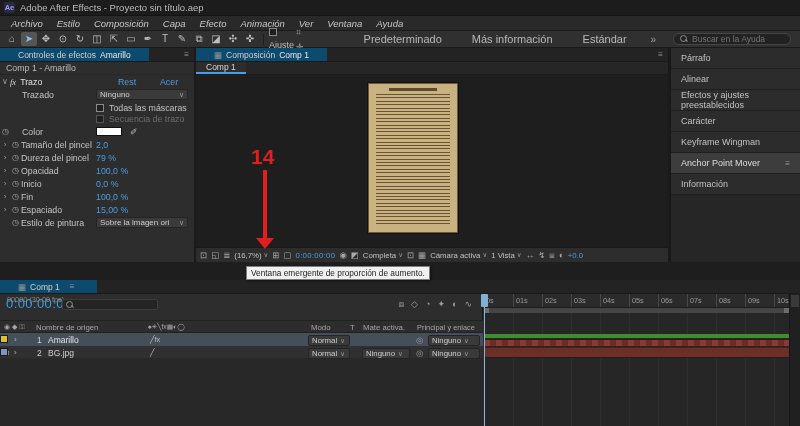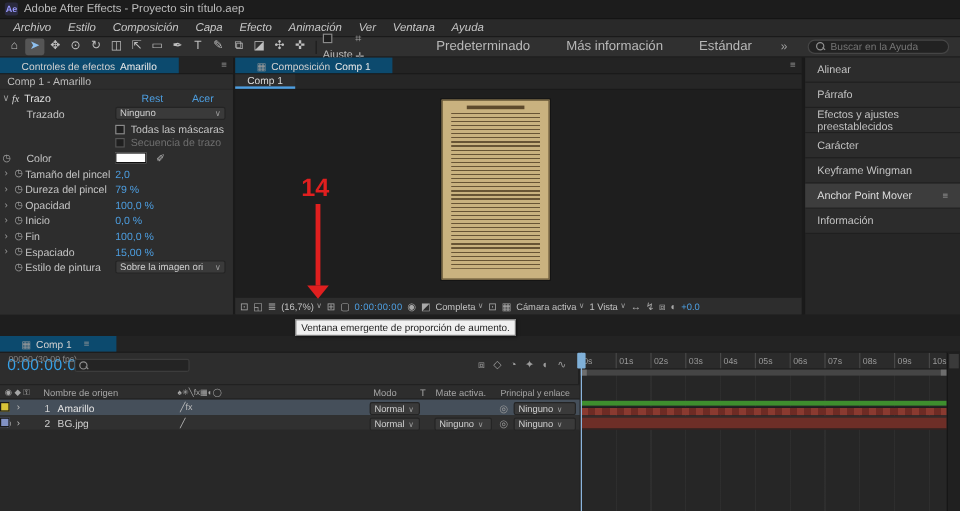--- a/index.html
+++ b/index.html
@@ -323,25 +323,25 @@
       <span class="sb-ic">↯</span>
       <span class="sb-ic">⧈</span>
       <span class="sb-ic">◐</span>
       <span class="sb-exp">+0.0</span>
     </div>
   </div>
 
   <div class="right-panel">
 
   <div class="rp-item">
+      <span>Párrafo</span>
+
+    </div>
+      <div class="rp-item">
       <span>Alinear</span>
-
-    </div>
-      <div class="rp-item">
-      <span>Párrafo</span>
 
     </div>
       <div class="rp-item">
       <span>Efectos y ajustes preestablecidos</span>
 
     </div>
       <div class="rp-item">
       <span>Carácter</span>
 
     </div>

